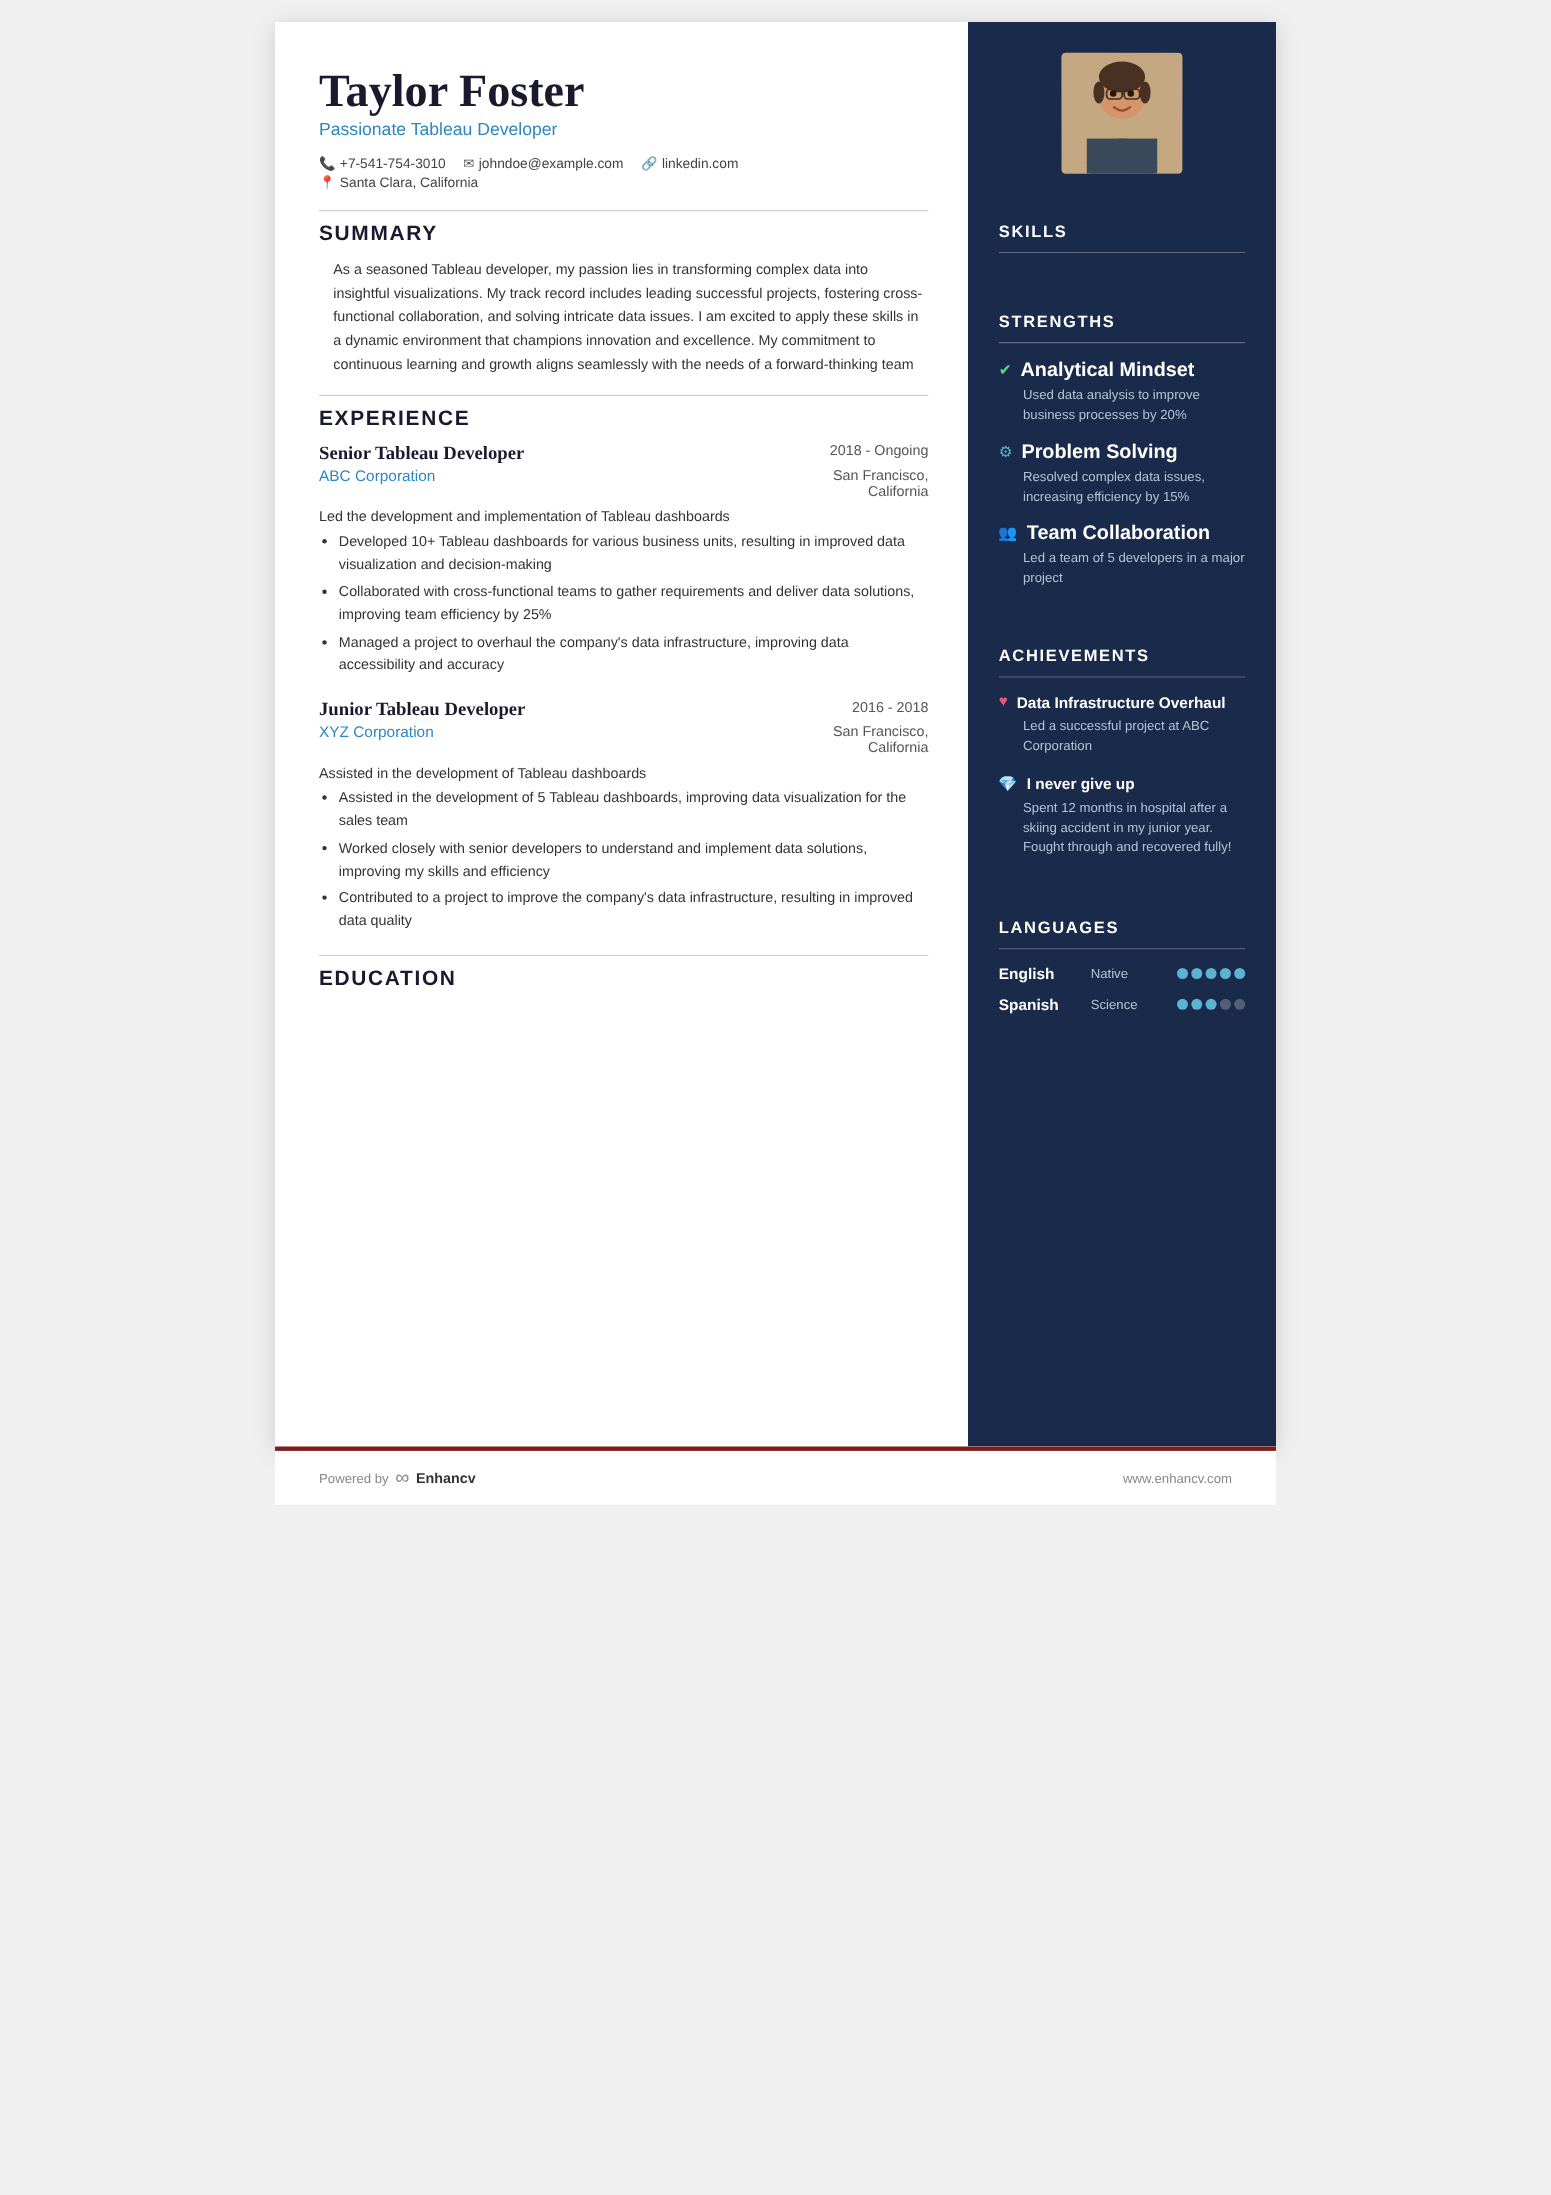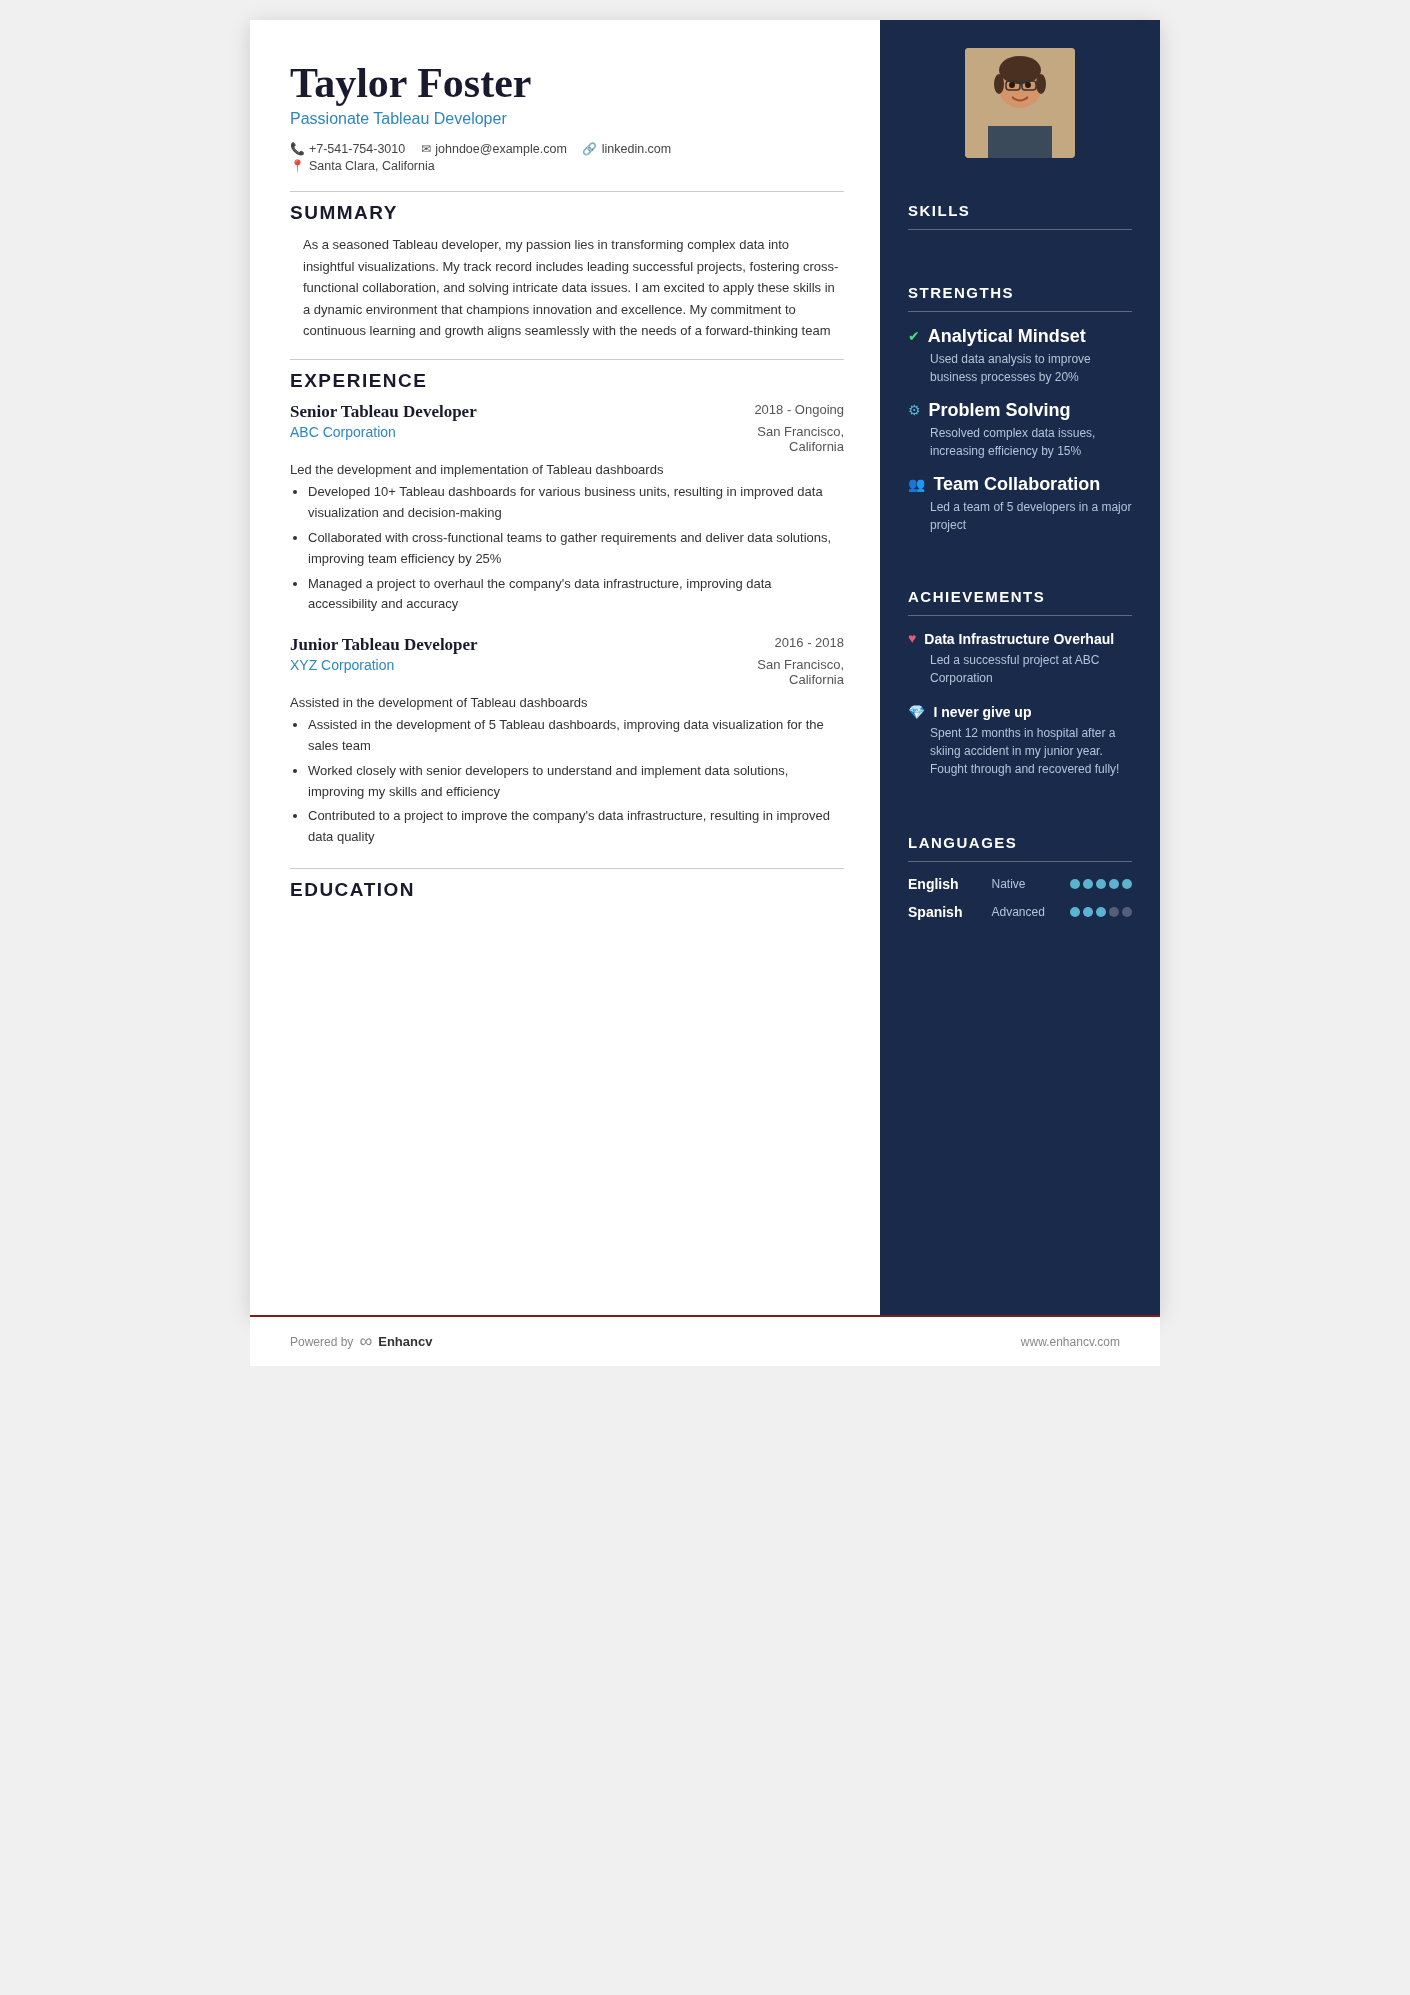--- a/index.html
+++ b/index.html
@@ -306,21 +306,21 @@
     .dot-empty {
       background: rgba(255,255,255,0.25);
     }
     .footer {
       width: 910px;
       display: flex;
       justify-content: space-between;
       align-items: center;
       padding: 14px 40px;
       background: white;
-      border-top: 2px solid #7f1d1d;
+      border-top: 4px solid #7f1d1d;
       font-family: Arial, sans-serif;
       font-size: 12px;
       color: #888;
     }
     .footer-left {
       display: flex;
       align-items: center;
       gap: 6px;
     }
     .enhancv-logo {
@@ -509,21 +509,21 @@
             <div class="dot dot-filled"></div>
             <div class="dot dot-filled"></div>
             <div class="dot dot-filled"></div>
             <div class="dot dot-filled"></div>
             <div class="dot dot-filled"></div>
           </div>
         </div>
 
         <div class="language-row">
           <span class="lang-name">Spanish</span>
-          <span class="lang-level">Advanced</span>
+          <span class="lang-level">Science</span>
           <div class="lang-dots">
             <div class="dot dot-filled"></div>
             <div class="dot dot-filled"></div>
             <div class="dot dot-filled"></div>
             <div class="dot dot-empty"></div>
             <div class="dot dot-empty"></div>
           </div>
         </div>
       </div>
     </div>

